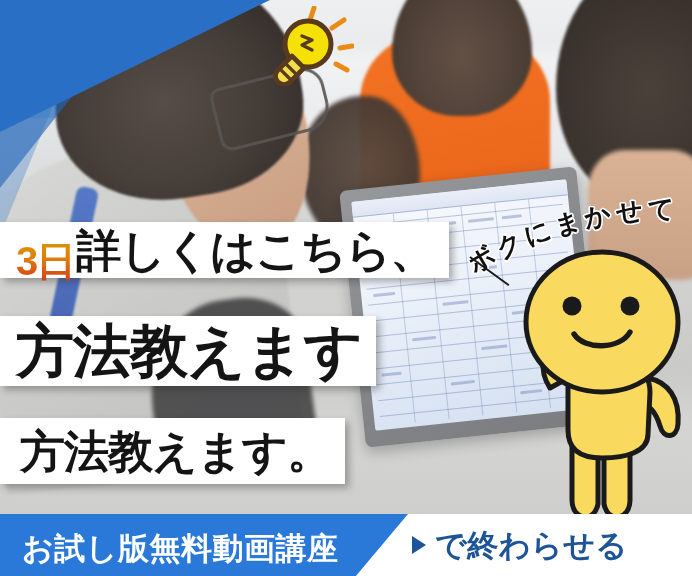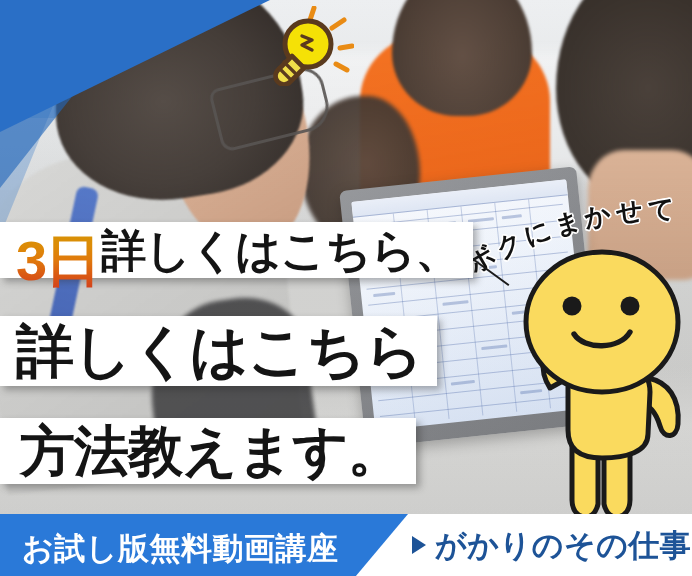--- a/index.html
+++ b/index.html
@@ -309,35 +309,35 @@
   .line.l3 { left: 0; top: 418px; height: 66px; padding: 0 14px 0 20px; }
 
   .hl {
     font-weight: 700;
     color: #141414;
     letter-spacing: -1px;
     line-height: 1;
   }
   .l1 .hl { font-size: 45px; }
   .l2 .hl { font-size: 58px; }
-  .l3 .hl { font-size: 55px; font-family: Liberation Serif, serif; }
+  .l3 .hl { font-size: 45px; }
 
   
   .accent {
     font-weight: 700;
     line-height: 1;
     letter-spacing: -2px;
     background-image: linear-gradient(180deg, #d79105 0%, #dc8c07 22%, #e07a0c 48%, #da5a13 74%, #d2401b 100%);
     -webkit-background-clip: text;
     background-clip: text;
     color: transparent;
     -webkit-text-fill-color: transparent;
     padding-right: 2px;
   }
-  .l1 .accent { font-size: 56px; margin-top: 22px; }
+  .l1 .accent { font-size: 40px; margin-top: 22px; }
   .l2 .accent {
     font-size: 92px;
     position: relative;
     top: -4px;
     margin-right: 2px;
   }
   
   .l2 { overflow: visible; }
   .l2 .accent-wrap {
     position: relative;
@@ -527,30 +527,30 @@
       <path d="M76 96 C86 112 122 112 132 94" fill="none" stroke="#1a1a1a" stroke-width="5.4" stroke-linecap="round"></path>
     </svg>
   </div>
 
   <div class="line l1">
     <span class="accent">3日</span>
     <span class="hl">詳しくはこちら、</span>
   </div>
 
   <div class="line l2">
-    <span class="hl">詳しくはこちら</span>
+    <span class="hl">方法教えます</span>
   </div>
 
   <div class="line l3">
     <span class="hl">方法教えます。</span>
   </div>
 
   <div class="ctabar">
     <div class="cta-blue">
       <span class="cta-blue-label">お試し版無料動画講座</span>
     </div>
     <div class="cta-link">
       <span class="cta-tri"></span>
-      <span class="cta-link-label">がかりのその仕事</span>
+      <span class="cta-link-label">で終わらせる</span>
     </div>
   </div>
 
 </div>
 
 </body></html>

